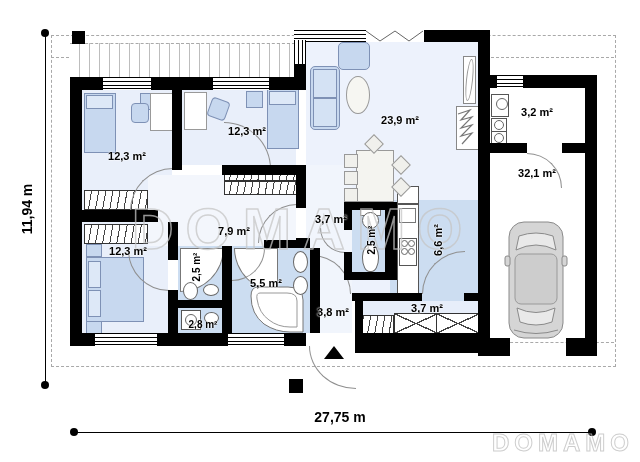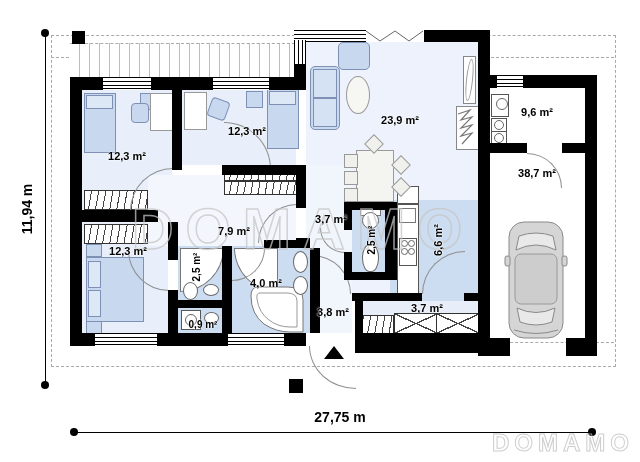--- a/index.html
+++ b/index.html
@@ -226,27 +226,27 @@
   <div class="dline" style="left:74px;top:432px;width:518px;height:1px;"></div>
   <div class="dot" style="left:70px;top:428px;"></div>
   <div class="dot" style="left:588px;top:428px;"></div>
   <div class="dim-label" style="left:340px;top:417px;">27,75 m</div>
 
   <div class="label" style="left:127px;top:156px;">12,3 m²</div>
   <div class="label" style="left:247px;top:131px;">12,3 m²</div>
   <div class="label" style="left:128px;top:251px;">12,3 m²</div>
   <div class="label" style="left:234px;top:231px;">7,9 m²</div>
   <div class="label v sm" style="left:196px;top:267px;">2,5 m²</div>
-  <div class="label sm" style="left:203px;top:324px;">0,9 m²</div>
-  <div class="label" style="left:266px;top:283px;">4,0 m²</div>
+  <div class="label sm" style="left:203px;top:324px;">2,8 m²</div>
+  <div class="label" style="left:266px;top:283px;">5,5 m²</div>
   <div class="label" style="left:331px;top:219px;">3,7 m²</div>
   <div class="label v sm" style="left:371px;top:240px;">2,5 m²</div>
   <div class="label v" style="left:438px;top:240px;">6,6 m²</div>
   <div class="label" style="left:400px;top:120px;">23,9 m²</div>
   <div class="label" style="left:333px;top:312px;">3,8 m²</div>
   <div class="label" style="left:427px;top:308px;">3,7 m²</div>
-  <div class="label" style="left:537px;top:112px;">9,6 m²</div>
-  <div class="label" style="left:537px;top:173px;">38,7 m²</div>
+  <div class="label" style="left:537px;top:112px;">3,2 m²</div>
+  <div class="label" style="left:537px;top:173px;">32,1 m²</div>
 
   <div class="wm" style="left:303px;top:228px;font-size:58px;">DOMAMO</div>
   <div class="wm" style="left:563px;top:443px;font-size:24px;letter-spacing:5px;-webkit-text-stroke:1px #bdbdbd;">DOMAMO</div>
 
 </div>
 
 </body></html>

